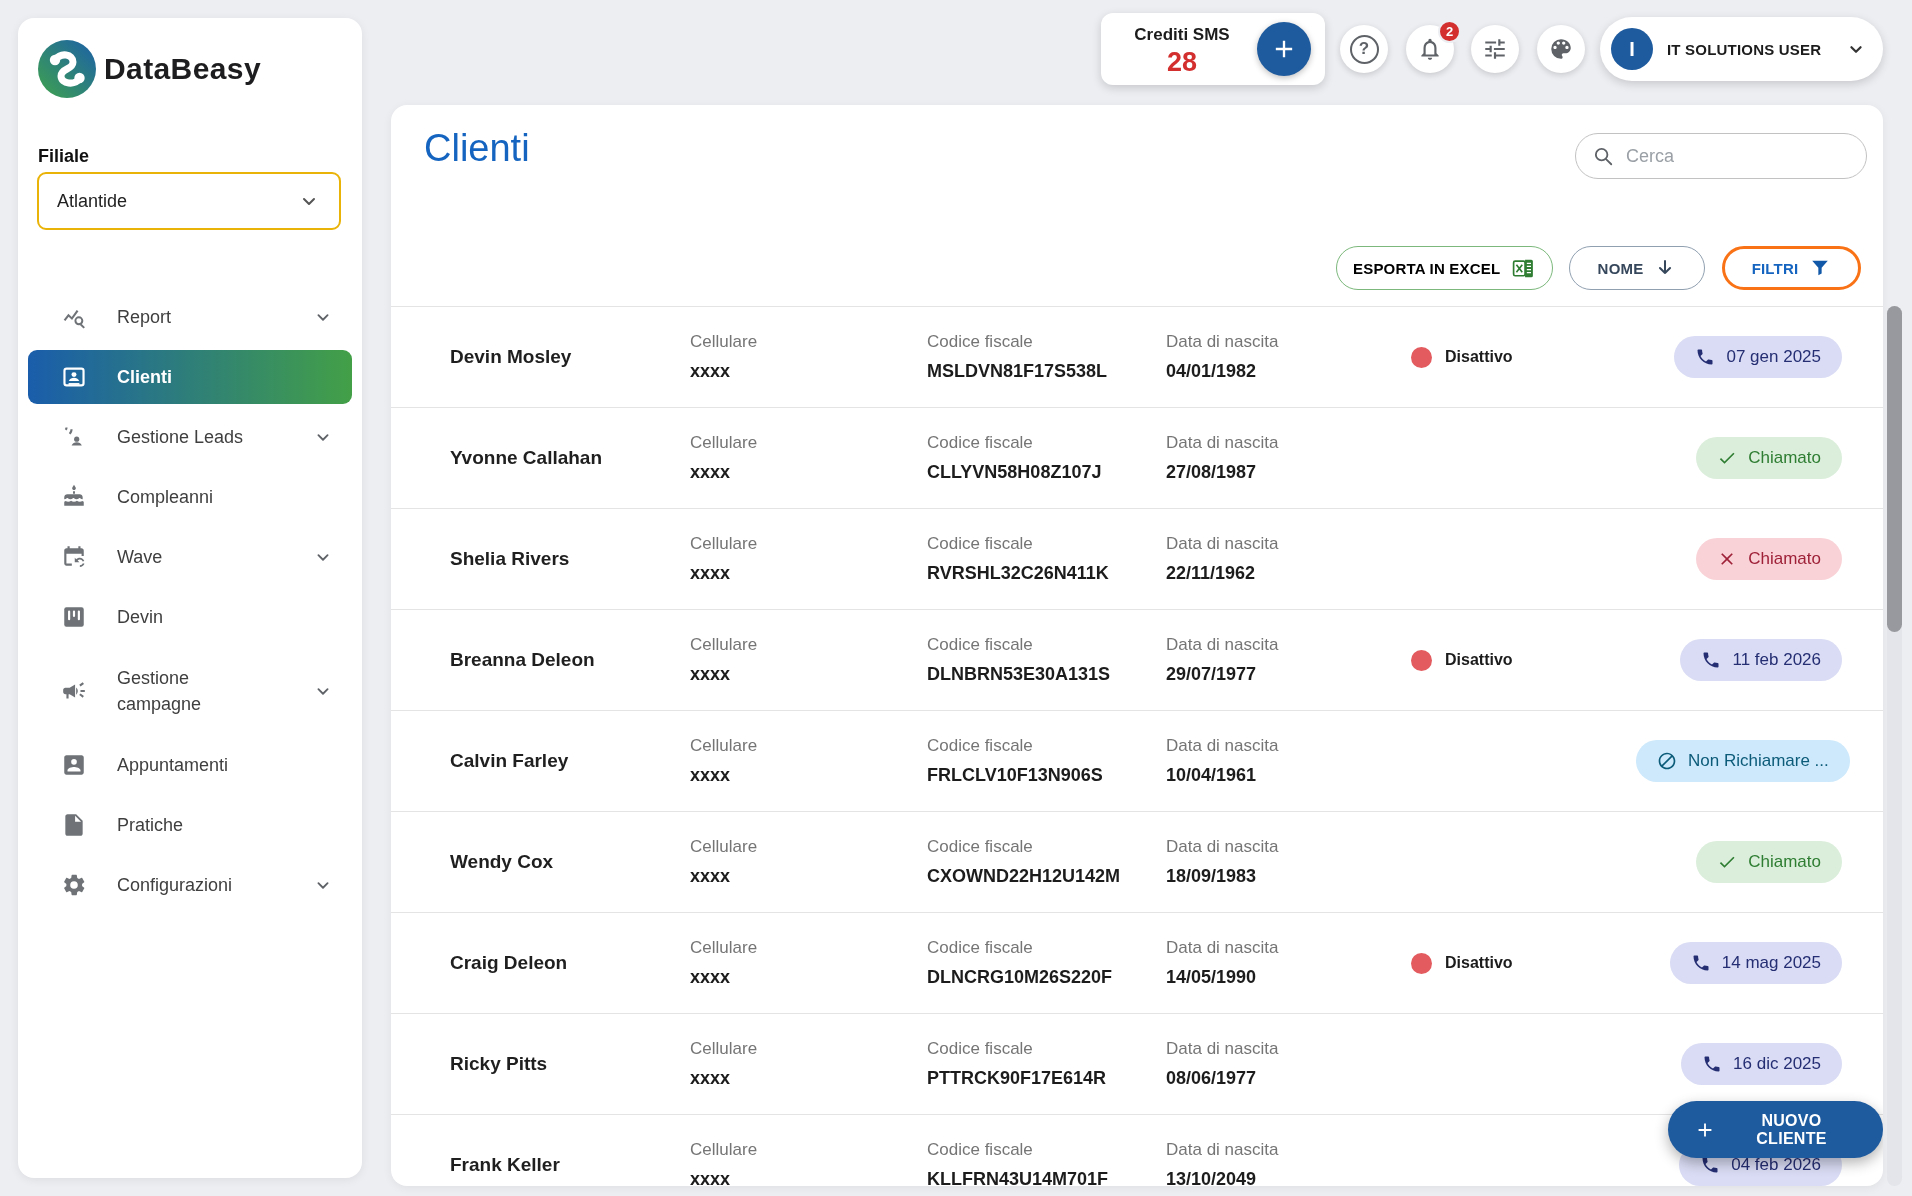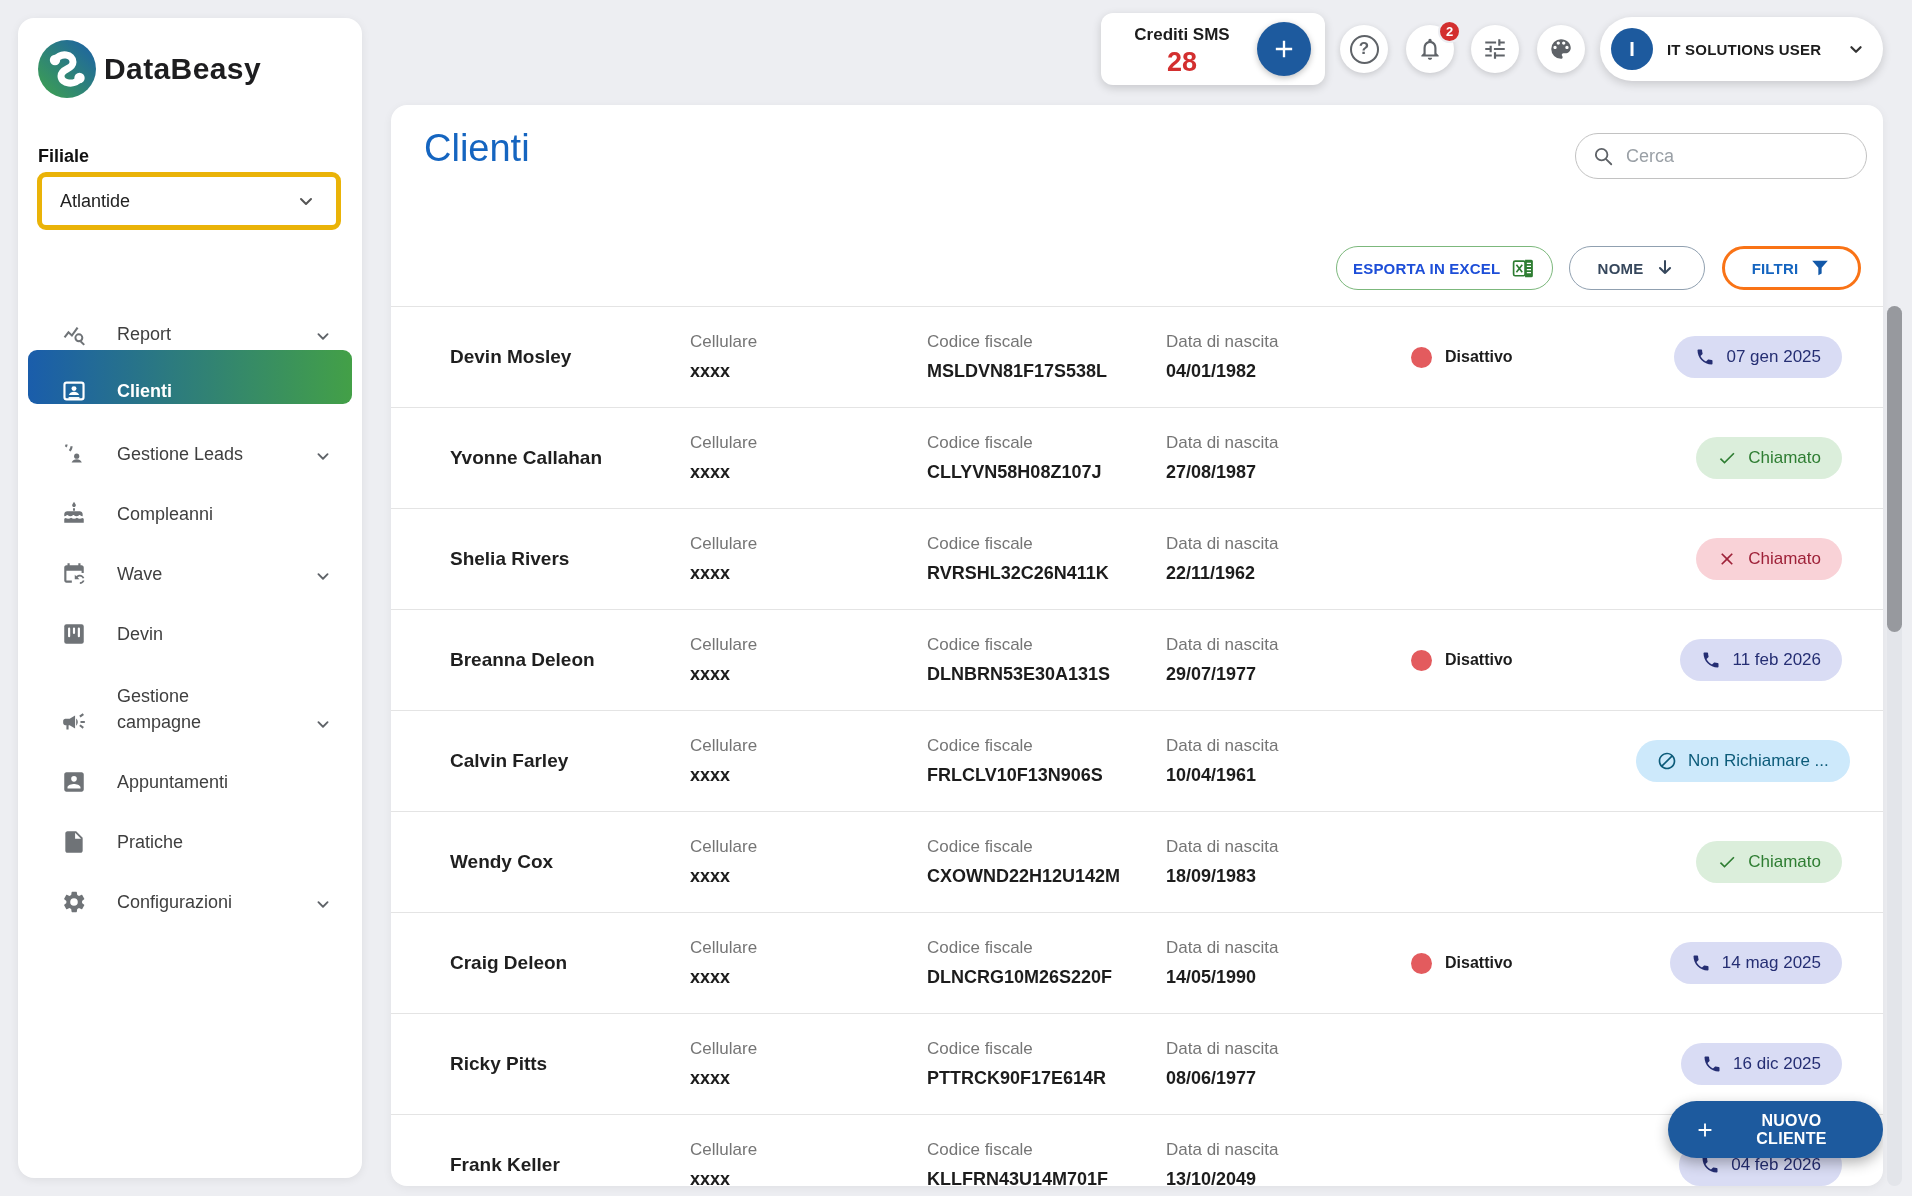--- a/index.html
+++ b/index.html
@@ -11,25 +11,25 @@
   svg{display:block}
 
   
   .sidebar{position:absolute;left:18px;top:18px;width:344px;height:1160px;
     background:#fff;border-radius:16px;box-shadow:0 2px 10px rgba(0,0,0,.07)}
   .logo-row{position:absolute;left:20px;top:22px;display:flex;align-items:center;gap:8px}
   .logo-mark svg{width:58px;height:58px}
   .brand-name{font-size:30px;font-weight:600;color:#1d1d1f;letter-spacing:.4px}
   .filiale-label{position:absolute;left:20px;top:128px;font-size:18px;font-weight:700;color:#111}
   .branch-select{position:absolute;left:19px;top:154px;width:304px;height:58px;box-sizing:border-box;
-    border:5px solid #eab308;border-radius:9px;display:flex;align-items:center;justify-content:space-between;
+    border:2px solid #eab308;border-radius:9px;display:flex;align-items:center;justify-content:space-between;
     padding:0 18px;font-size:18px;color:#222;cursor:pointer;background:#fff}
   .branch-select .chev{color:#555}
   .menu{position:absolute;left:0;top:269px;width:100%}
-  .menu-item{display:flex;align-items:flex-end;height:60px;padding:0 28px 0 43px;color:#424242;cursor:pointer}
+  .menu-item{display:flex;align-items:center;height:60px;padding:0 28px 0 43px;color:#424242;cursor:pointer}
   .menu-item.tall{height:88px}
   .menu-item .mi-icon{width:26px;height:26px;margin-right:30px;color:#6f7377;flex:none}
   .menu-item .mi-icon svg{width:26px;height:26px}
   .menu-item .label{font-size:18px;color:#3f3f3f;max-width:152px;line-height:1.45}
   .menu-item .chev{margin-left:auto;color:#5f6368}
   .menu-item.active{background:linear-gradient(90deg,#1a5dab,#43a047);border-radius:9px;
     margin:3px 10px;height:54px;padding-left:33px}
   .menu-item.active .mi-icon{color:#fff}
   .menu-item.active .label{color:#fff;font-weight:700}
 
@@ -65,21 +65,21 @@
   .page-title{position:absolute;left:33px;top:22px;font-size:38px;font-weight:500;color:#1565c0;margin:0}
   .search-box{position:absolute;left:1184px;top:28px;width:292px;height:46px;box-sizing:border-box;
     border:1px solid #c2c2c2;border-radius:23px;display:flex;align-items:center;padding:0 16px;gap:10px;color:#5f6368}
   .search-box svg{width:22px;height:22px;flex:none}
   .search-box input{border:none;outline:none;font-size:18px;width:100%;color:#333;background:transparent;
     font-family:"Liberation Sans",sans-serif}
   .search-box input::placeholder{color:#9aa0a6}
   .pill-btn{position:absolute;top:141px;height:44px;box-sizing:border-box;background:#fff;border-radius:22px;
     display:flex;align-items:center;justify-content:center;gap:11px;cursor:pointer;
     font-family:"Liberation Sans",sans-serif;font-weight:700;letter-spacing:.2px}
-  .btn-export{left:945px;padding:0 16px;border:1px solid #7cb87c;color:#1d4ed8;font-size:15px}
+  .btn-export{left:945px;padding:0 16px;border:1px solid #7cb87c;color:#000000;font-size:15px}
   .btn-export svg{width:25px;height:25px}
   .btn-sort{left:1178px;width:136px;border:1px solid #90a0b0;color:#36475c;font-size:15px}
   .btn-sort svg{width:22px;height:22px}
   .btn-filter{left:1331px;width:139px;border:3px solid #f97316;color:#1565c0;font-size:15px}
   .btn-filter svg{width:22px;height:22px}
 
   
   .table{position:absolute;left:0;top:201px;width:100%;border-top:1px solid #e4e4e4}
   .client-row{display:grid;grid-template-columns:240px 237px 239px 245px 225px 1fr;align-items:center;
     height:101px;border-bottom:1px solid #e4e4e4;padding:0 41px 0 59px;box-sizing:border-box;cursor:pointer}

